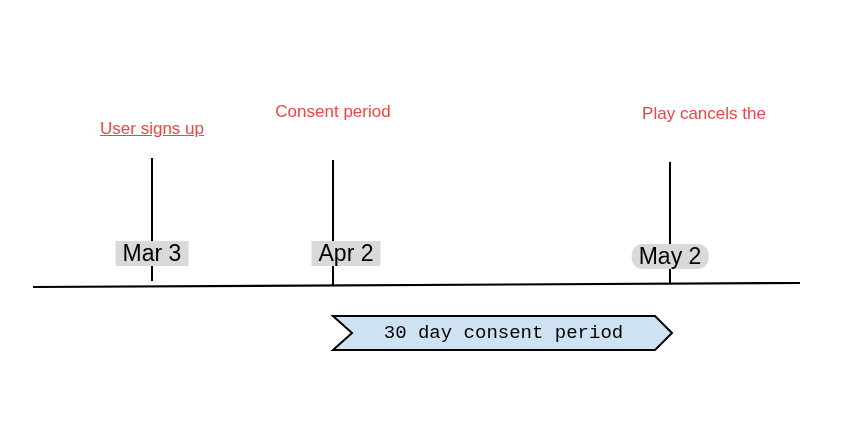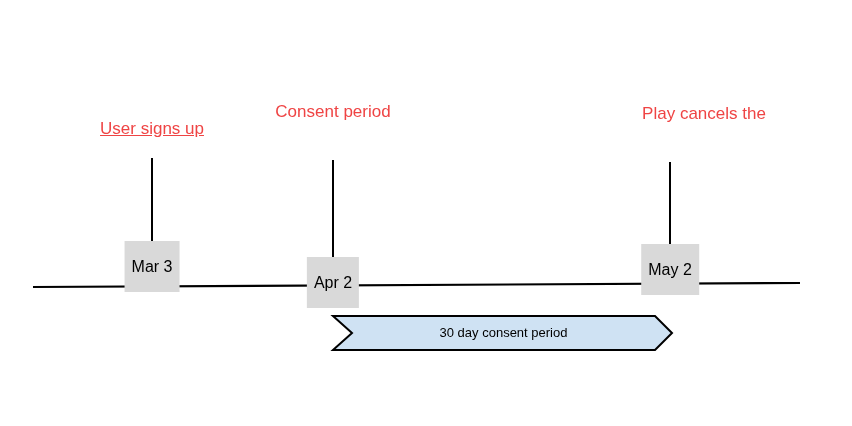--- a/index.html
+++ b/index.html
@@ -28,35 +28,36 @@
     font-size: 17px;
     line-height: 25px;
     white-space: nowrap;
   }
   .event-label span { display: block; }
   .date-badge {
     position: absolute;
     transform: translateX(-50%);
     background: #d9d9d9;
     color: #000000;
-    font-size: 16px;
+    font-size: 23px;
     line-height: 21px;
-    padding: 15px 7px;
+    padding: 2px 7px;
     white-space: nowrap;
   }
   .banner-label {
     position: absolute;
     left: 352px;
     top: 322px;
     width: 303px;
     text-align: center;
     color: #000000;
-    font-size: 13px;
+    font-size: 19px;
     line-height: 22px;
     white-space: nowrap;
+    font-family: Liberation Mono, monospace;
   }
 </style>
 </head>
 <body>
 
 <div class="canvas">
 
   <svg class="layer-svg" width="852" height="426" viewBox="0 0 852 426">
 
     <line x1="152" y1="158" x2="152" y2="281" stroke="#000000" stroke-width="2"></line>
@@ -75,19 +76,19 @@
   <div class="event-label" style="left:333px; top:99px;">
     <span>Consent period</span>
   </div>
 
   <div class="event-label" style="left:670px; top:101px;margin-left:34px;">
     <span>Play cancels the</span>
   </div>
 
   <div class="date-badge" style="left:152px; top:241px;">Mar 3</div>
 
-  <div class="date-badge" style="left:333px; top:241px;margin-top:16px;">Apr 2</div>
+  <div class="date-badge" style="left:346px; top:241px;">Apr 2</div>
 
-  <div class="date-badge" style="left:670px; top:244px;">May 2</div>
+  <div class="date-badge" style="left:670px; top:244px;border-radius:11px;">May 2</div>
 
   <div class="banner-label">30 day consent period</div>
 
 </div>
 
 </body></html>

